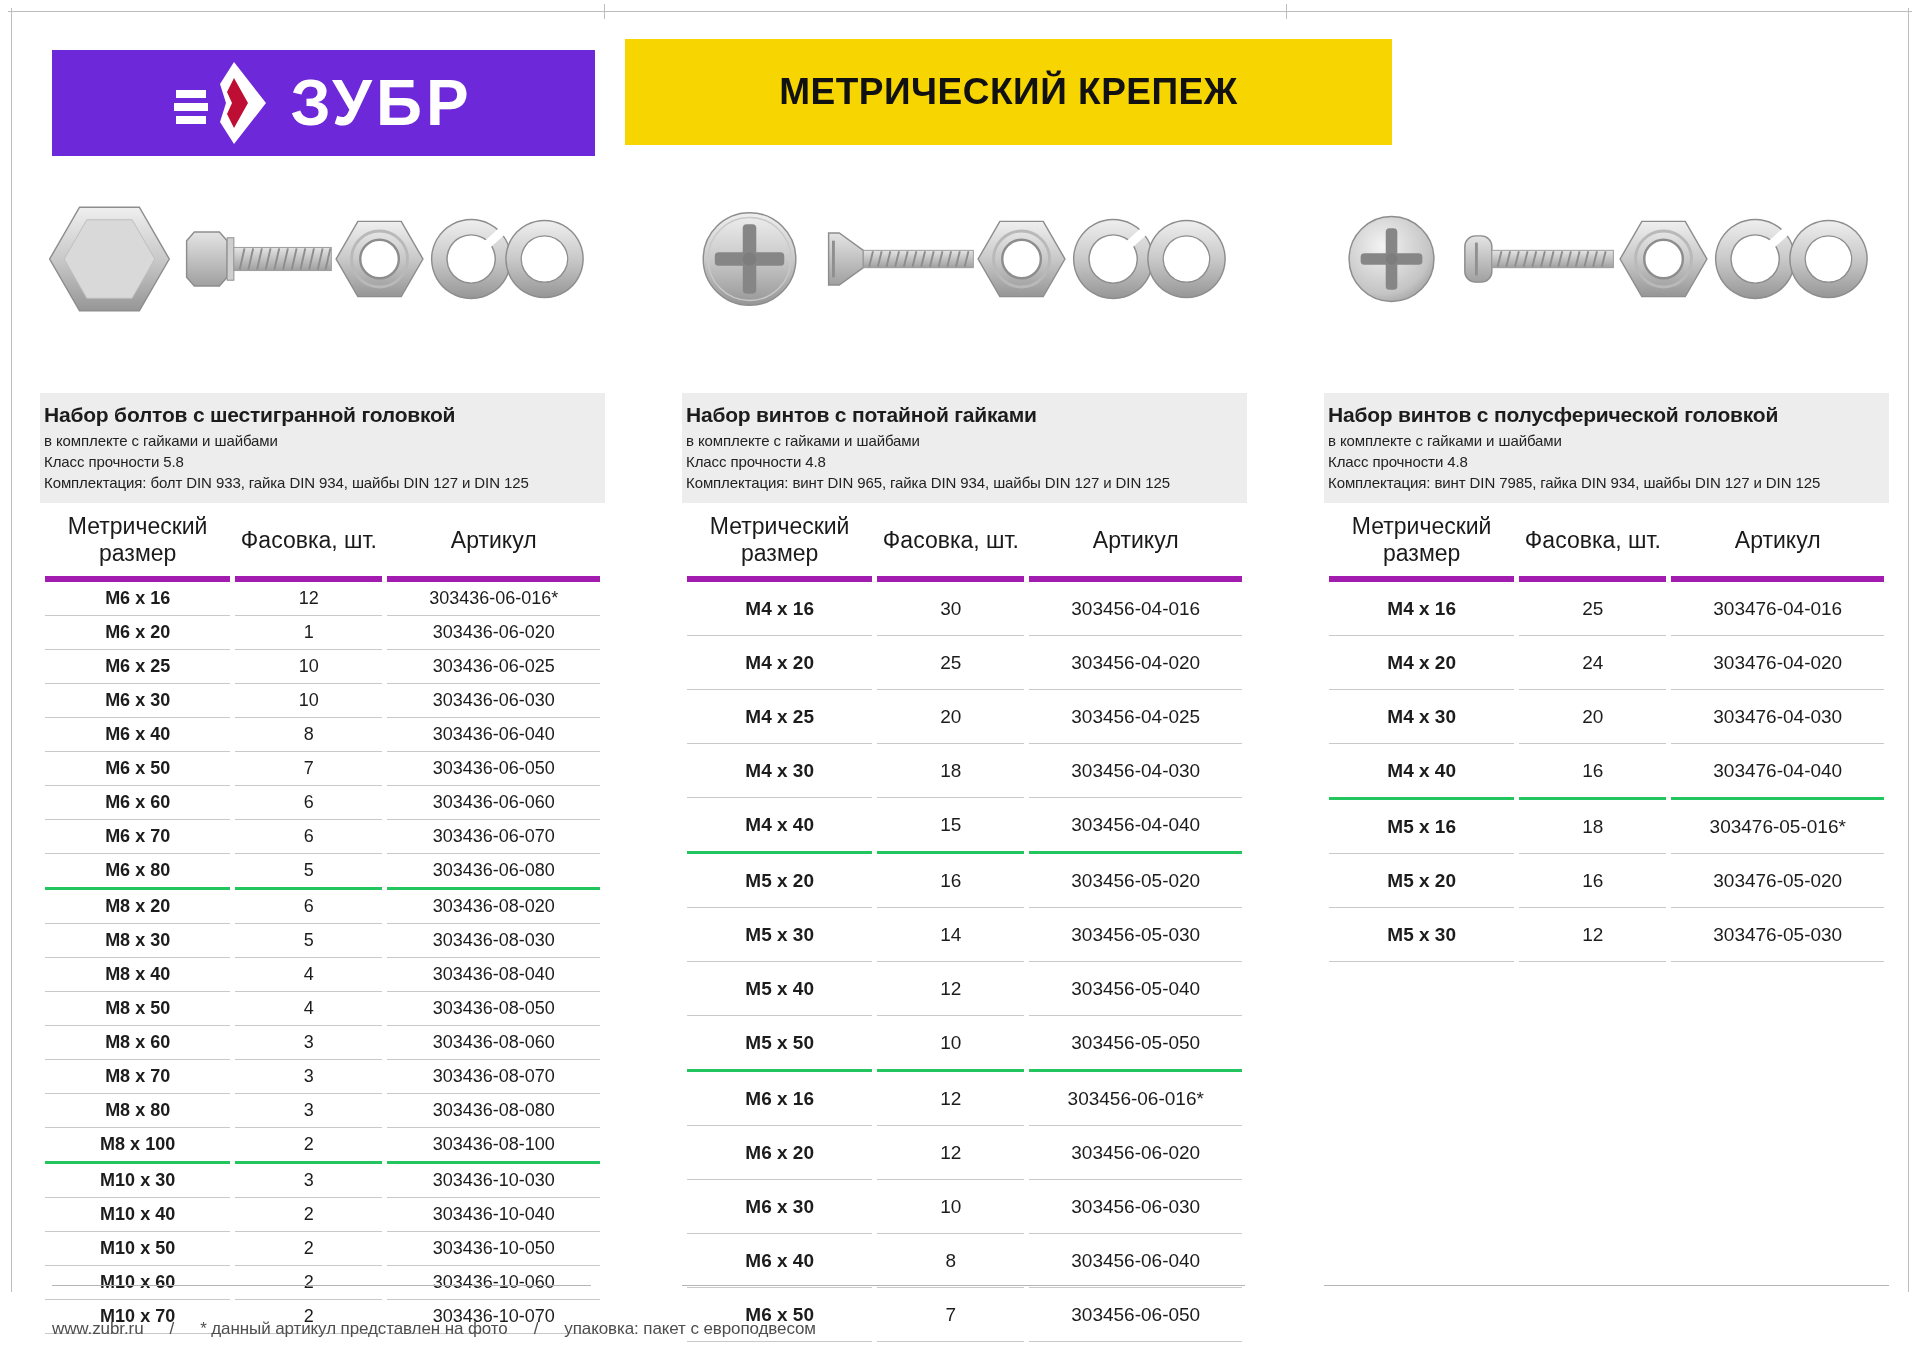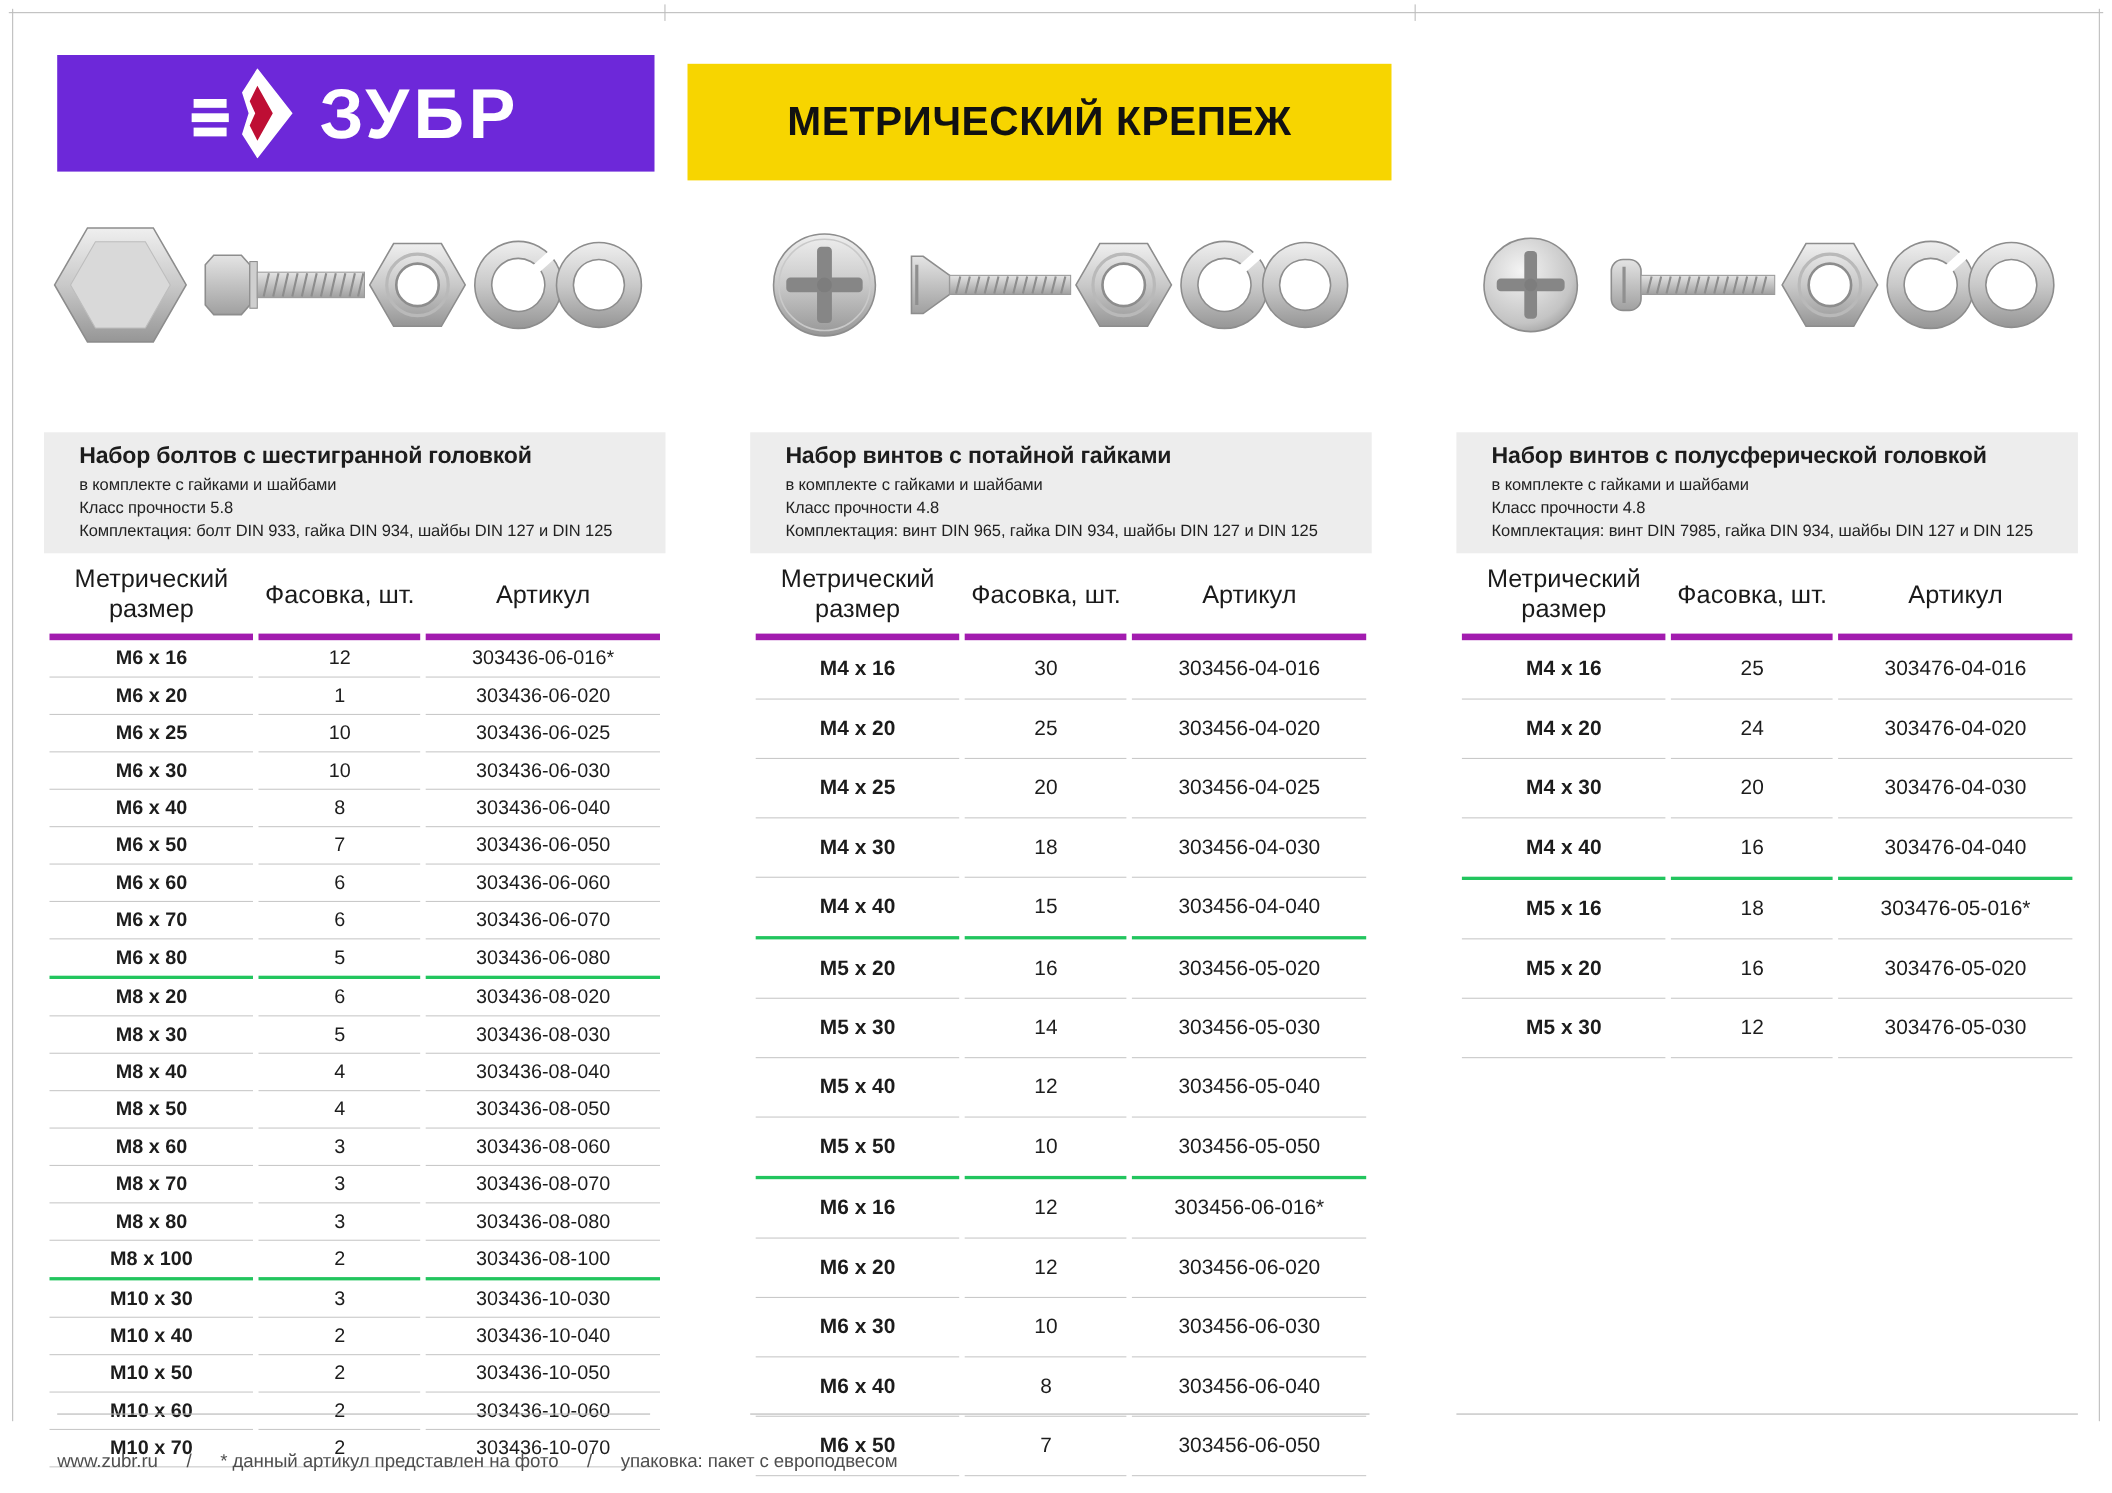--- a/index.html
+++ b/index.html
@@ -13,30 +13,30 @@
   .frame-right{position:absolute;left:1908px;top:8px;width:1px;height:1284px;background:#bdbdbd;}
   .tick{position:absolute;top:4px;width:1px;height:15px;background:#bdbdbd;}
   .tick1{left:604px;} .tick2{left:1286px;}
   
   .logo-box{
     position:absolute;left:52px;top:50px;width:543px;height:106px;background:#6d28d9;
     display:flex;align-items:center;justify-content:center;gap:20px;
   }
   .logo-text{color:#fff;font-weight:bold;font-size:64px;letter-spacing:4px;line-height:1;}
   .title-box{
-    position:absolute;left:625px;top:58px;width:640px;height:106px;background:#f7d500;
+    position:absolute;left:625px;top:39px;width:767px;height:106px;background:#f7d500;
     display:flex;align-items:center;justify-content:center;
   }
   .page-title{font-weight:bold;font-size:37px;letter-spacing:0.5px;color:#111;}
   
   .block{position:absolute;top:170px;width:565px;}
   .b1{left:40px;} .b2{left:682px;} .b3{left:1324px;}
   .photo{height:150px;margin-top:14px;}
   .photo svg{display:block;}
-  .desc{background:#ededed;padding:10px 32px 10px;margin-top:59px;}
+  .desc{background:#ededed;padding:10px 4px 10px;margin-top:59px;}
   .desc h2{font-size:21px;line-height:24px;margin:0 0 3px;letter-spacing:-0.2px;font-weight:bold;}
   .desc p{margin:0;font-size:15px;line-height:21px;white-space:nowrap;letter-spacing:-0.1px;color:#222;}
   
   table{width:100%;border-collapse:separate;border-spacing:5px 0;table-layout:fixed;margin-top:6px;}
   thead th{
     font-size:23px;font-weight:normal;color:#1a1a1a;text-align:center;
     padding:4px 0 9px;border-bottom:6px solid #a21caf;
   }
   tbody td{
     text-align:center;vertical-align:middle;border-bottom:1px solid #c9c9c9;

